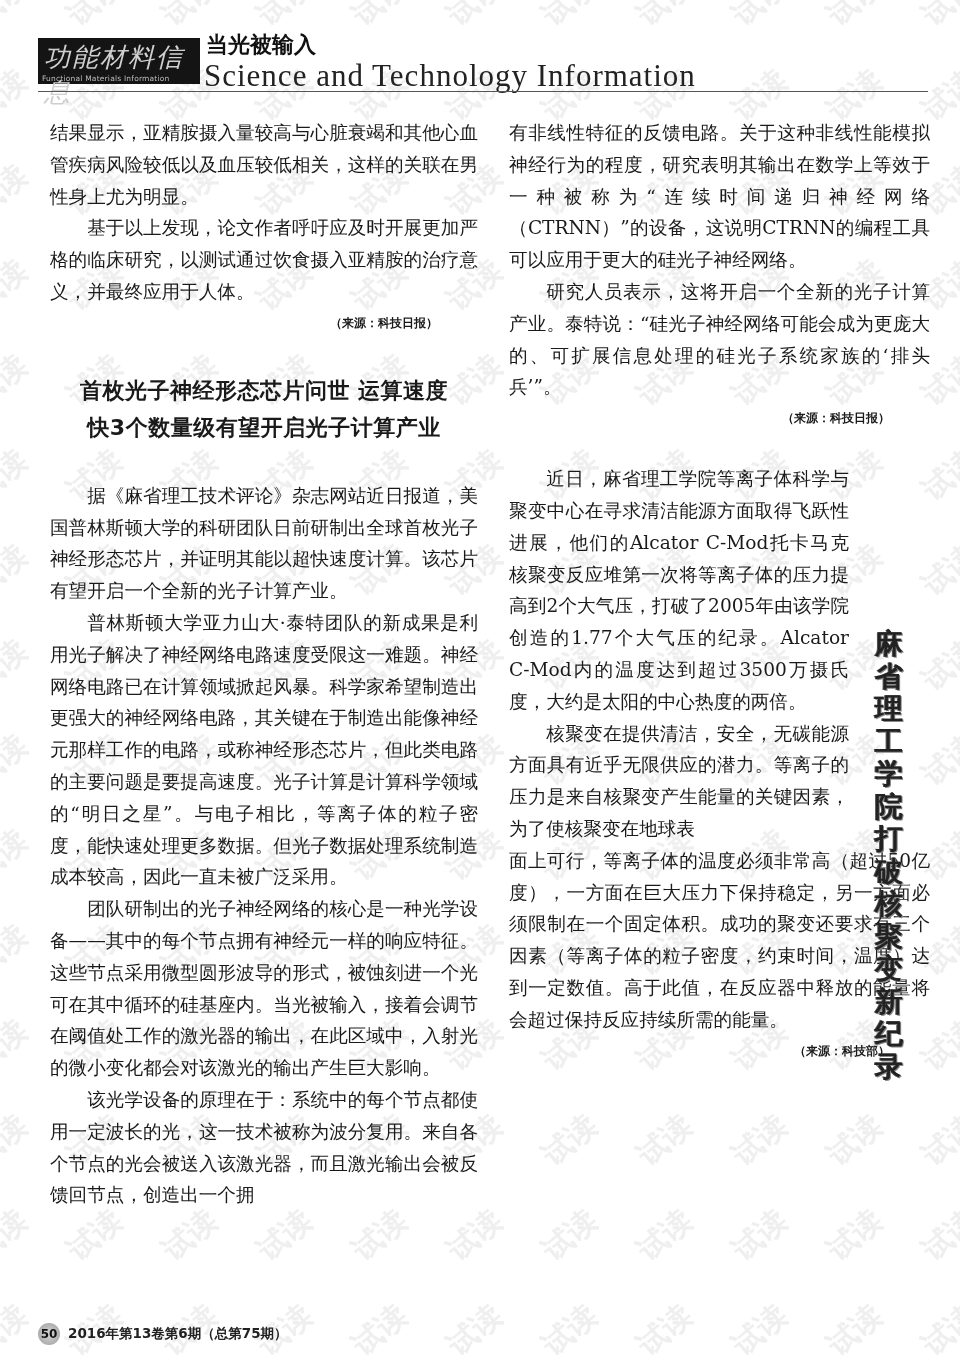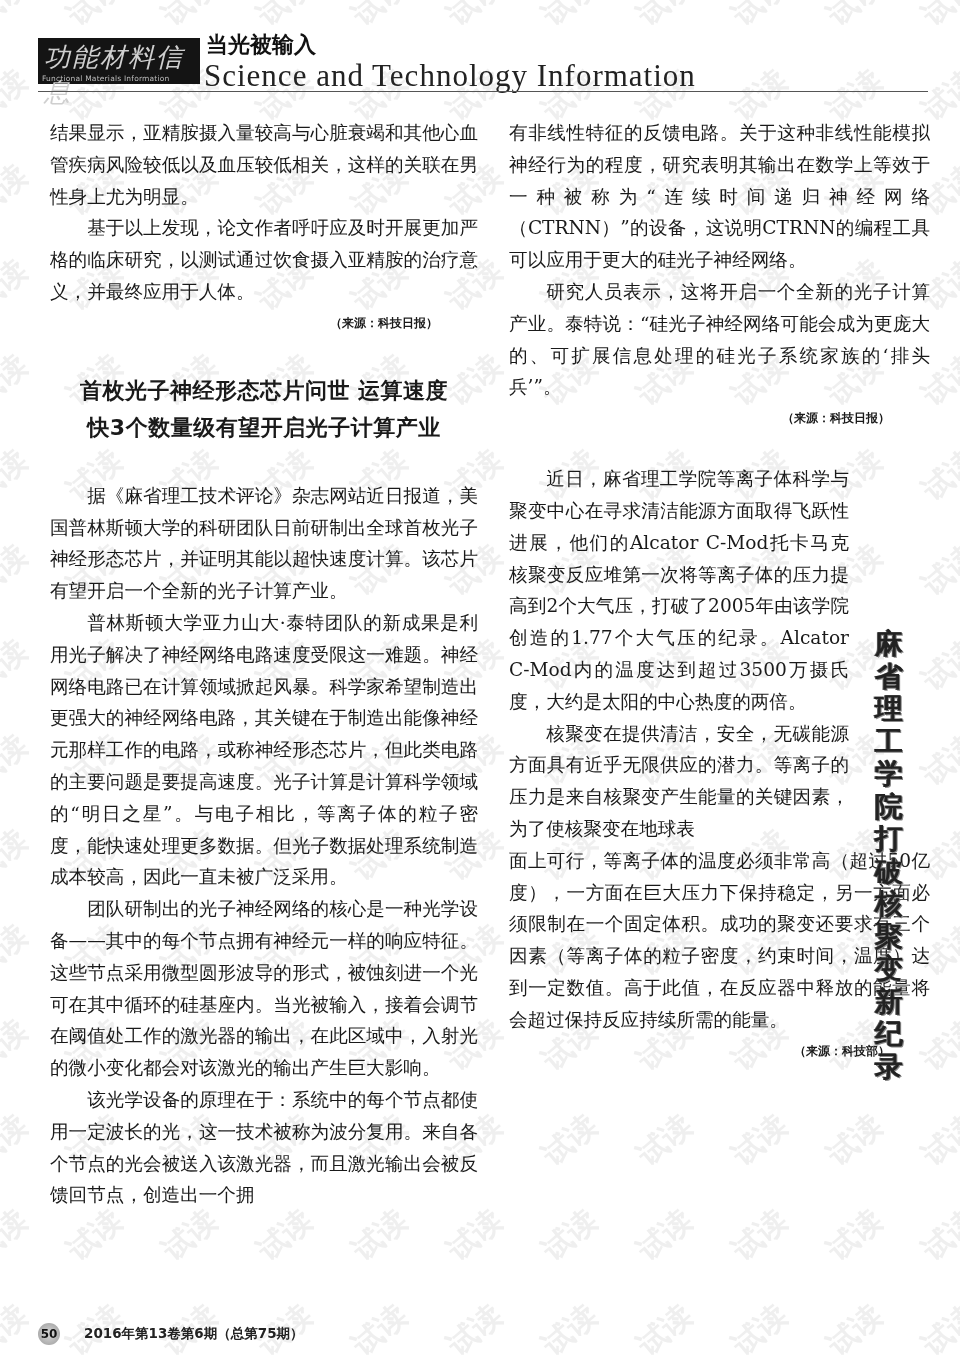--- a/index.html
+++ b/index.html
@@ -74,21 +74,21 @@
   
   .footer {
     position: absolute; left: 38px; top: 1322px; height: 24px;
     font-family: "DejaVu Sans", sans-serif; font-size: 13.5px; font-weight: bold; color: #222;
     display: flex; align-items: center;
   }
   .page-badge {
     width: 22px; height: 22px; border-radius: 50%;
     background: radial-gradient(circle, #d8d8d8 0%, #9a9a9a 100%);
     display: inline-flex; align-items: center; justify-content: center;
-    font-size: 12px; font-weight: bold; color: #111; margin-right: 24px;
+    font-size: 12px; font-weight: bold; color: #111; margin-right: 8px;
   }
 </style>
 </head>
 <body>
 
 <div class="watermark-layer" id="wm-layer">
     <span class="wm" style="left: -30px; top: -20px;">试读</span>
     <span class="wm" style="left: 65px; top: -20px;">试读</span>
     <span class="wm" style="left: 160px; top: -20px;">试读</span>
     <span class="wm" style="left: 255px; top: -20px;">试读</span>

